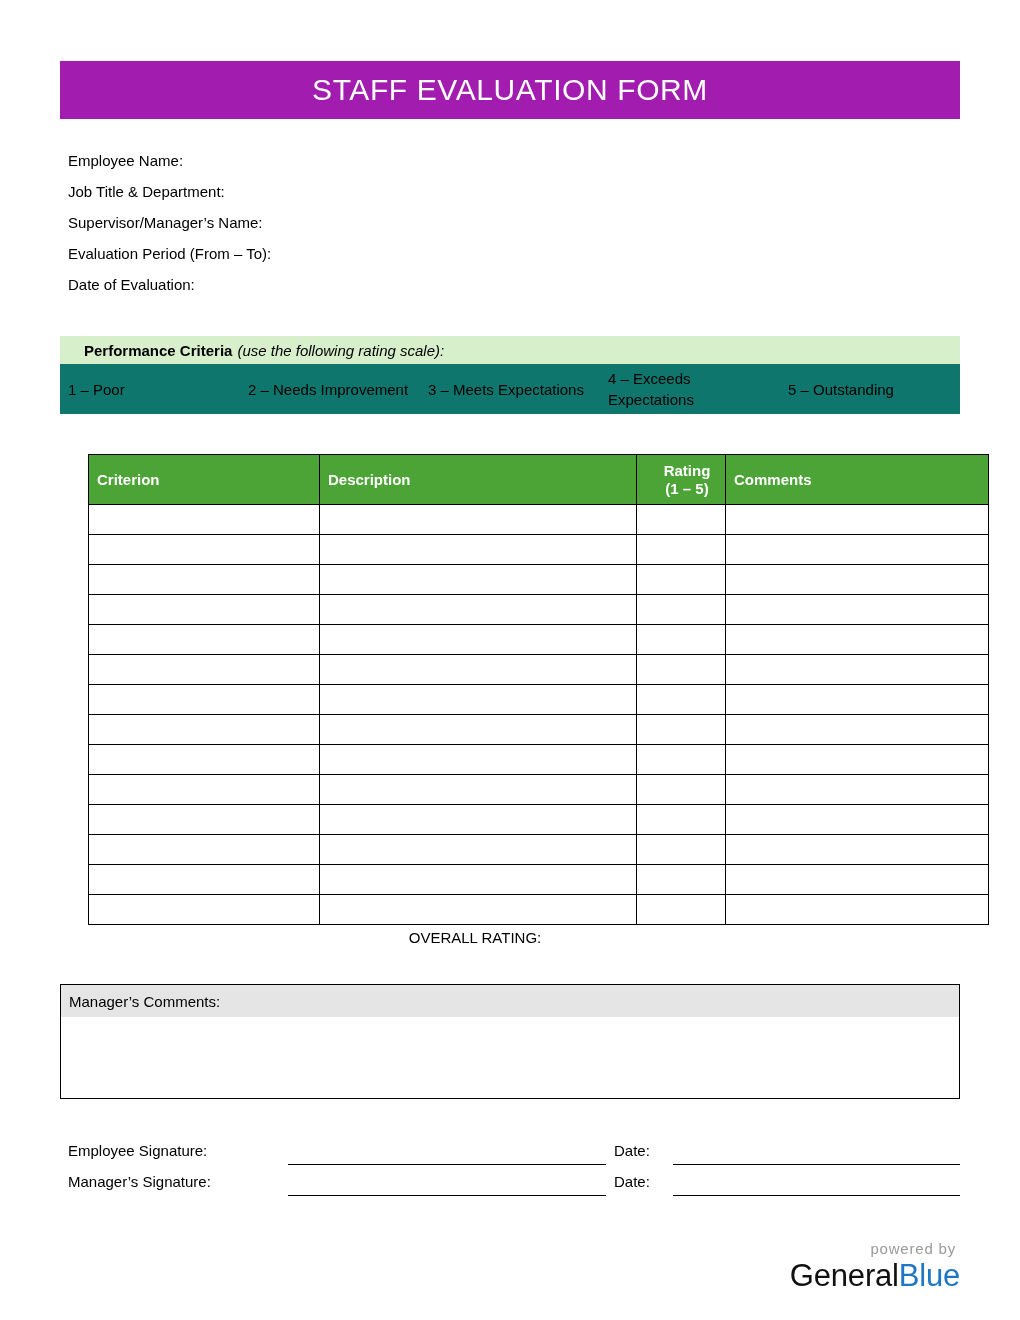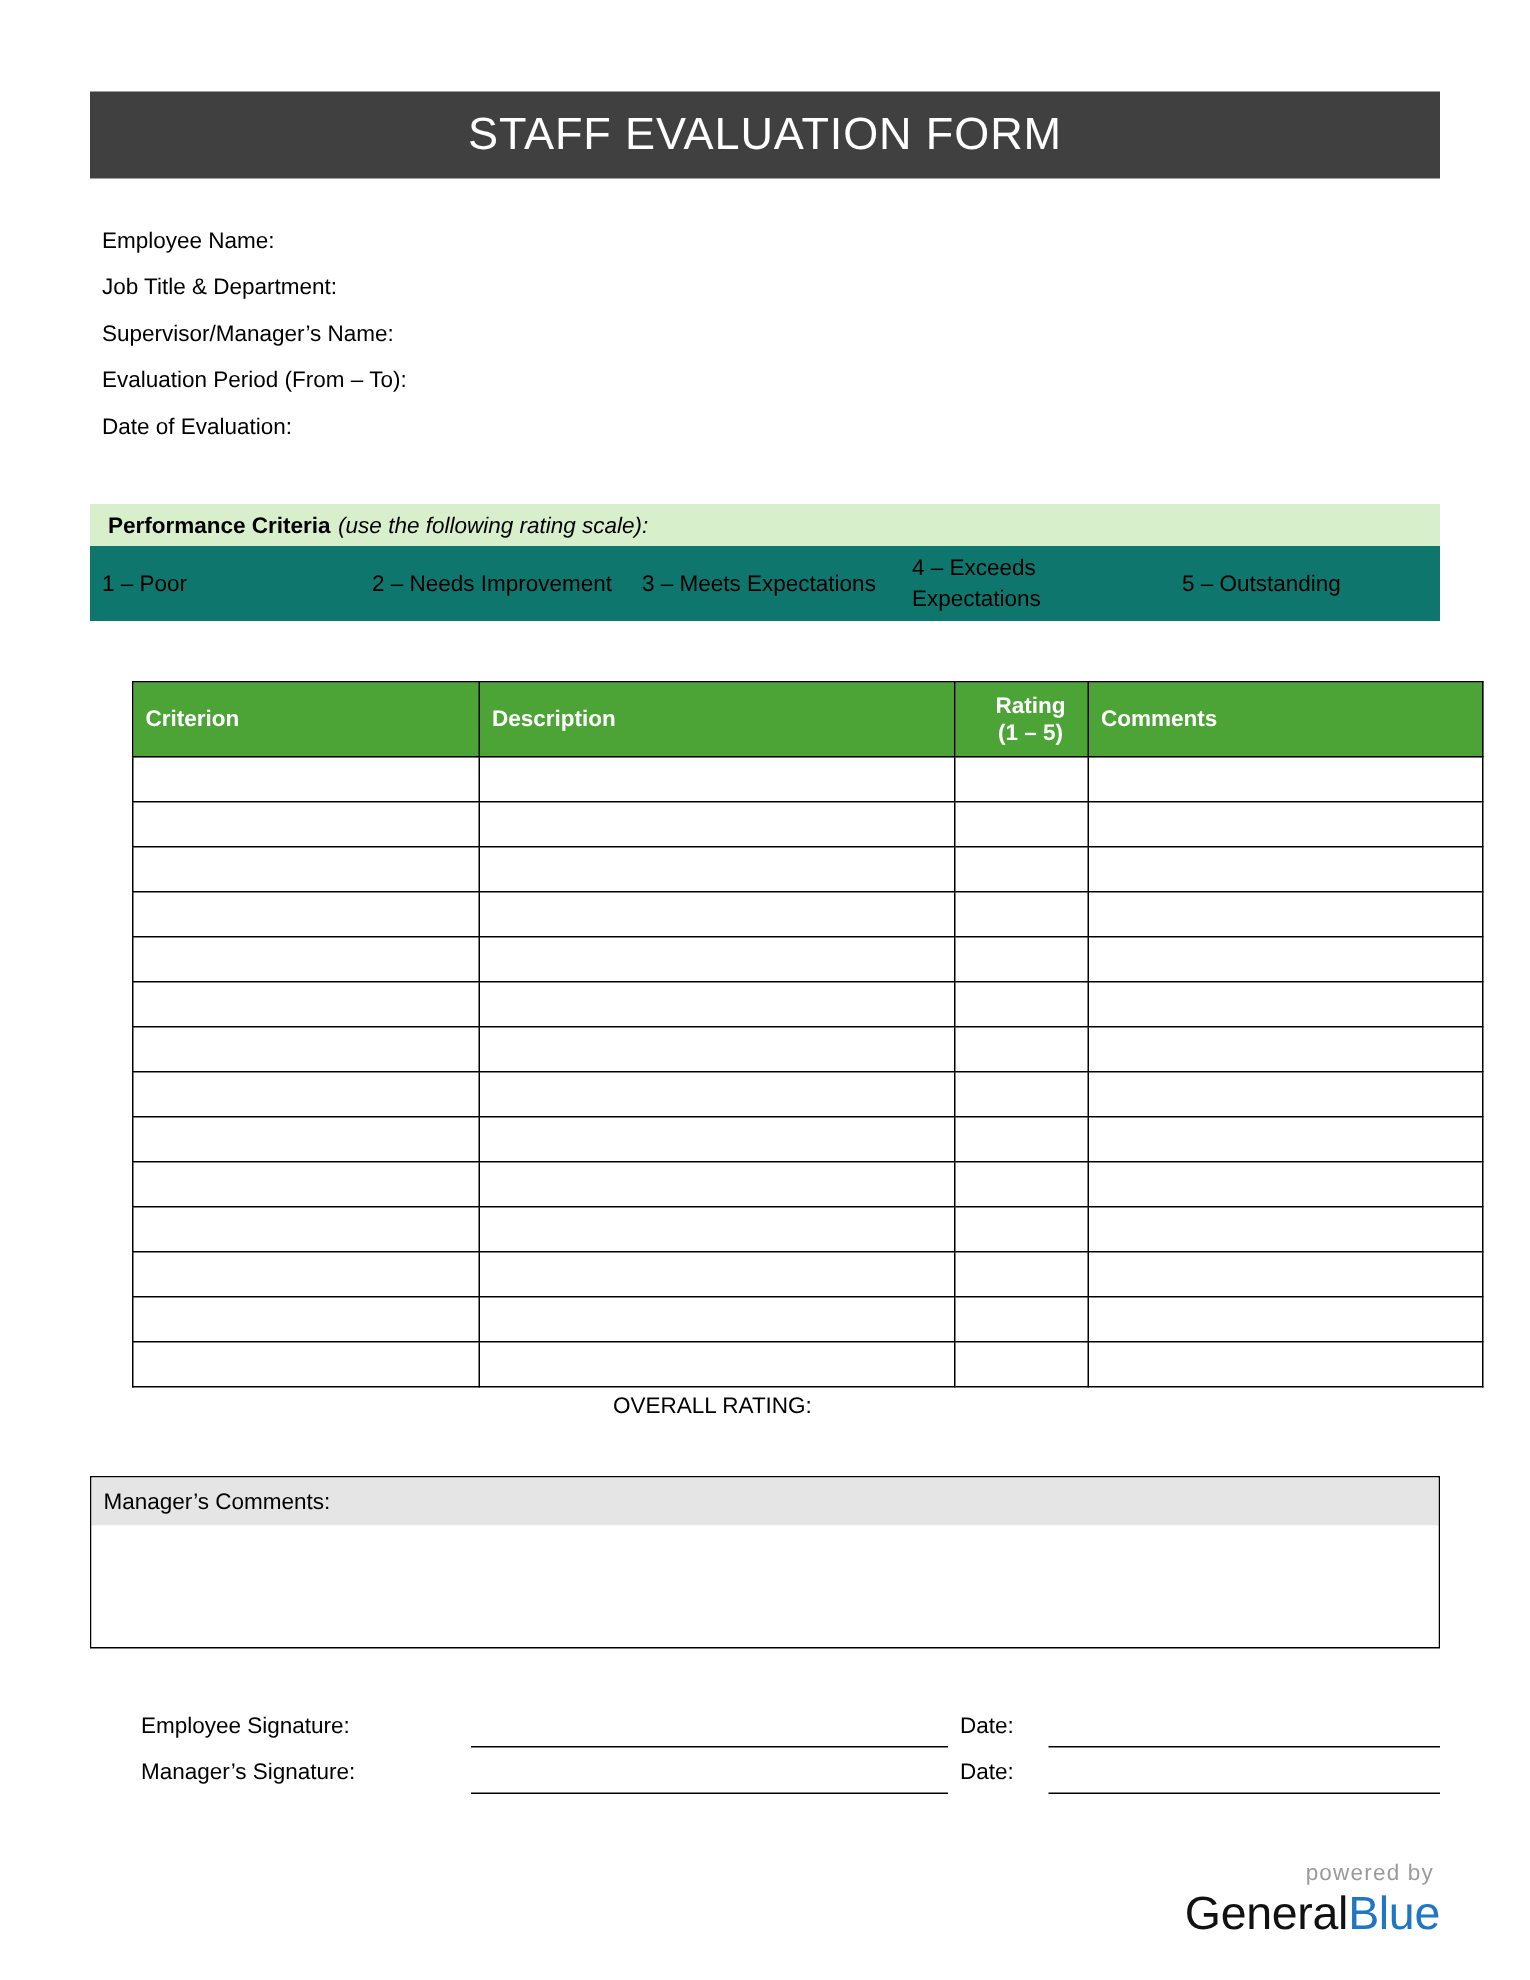--- a/index.html
+++ b/index.html
@@ -19,21 +19,21 @@
     padding: 0;
   }
 
   
   .title-banner {
     position: absolute;
     left: 60px;
     top: 61px;
     width: 900px;
     height: 58px;
-    background: #404040;
+    background: #a21caf;
     display: flex;
     align-items: center;
     justify-content: center;
   }
   .title-banner .title-text {
     color: #ffffff;
     font-size: 30px;
     font-weight: 400;
     letter-spacing: 0.6px;
     line-height: 1;
@@ -78,21 +78,21 @@
   
   .criteria-band {
     position: absolute;
     left: 60px;
     top: 336px;
     width: 900px;
     height: 28px;
     background: #D8EFCB;
     display: flex;
     align-items: center;
-    padding-left: 12px;
+    padding-left: 24px;
   }
   .criteria-band .c-strong {
     font-size: 15px;
     font-weight: bold;
     color: #000000;
   }
   .criteria-band .c-em {
     font-size: 15px;
     font-style: italic;
     color: #000000;
@@ -196,21 +196,20 @@
   .sign-block {
     position: absolute;
     left: 60px;
     top: 1140px;
     width: 900px;
   }
   .sign-row {
     display: flex;
     align-items: flex-start;
     height: 31px;
-    margin-left: 26px;
   }
   .sign-label {
     width: 228px;
     font-size: 15px;
     color: #000000;
     line-height: 22px;
     padding-left: 8px;
     white-space: nowrap;
   }
   .sign-line {

